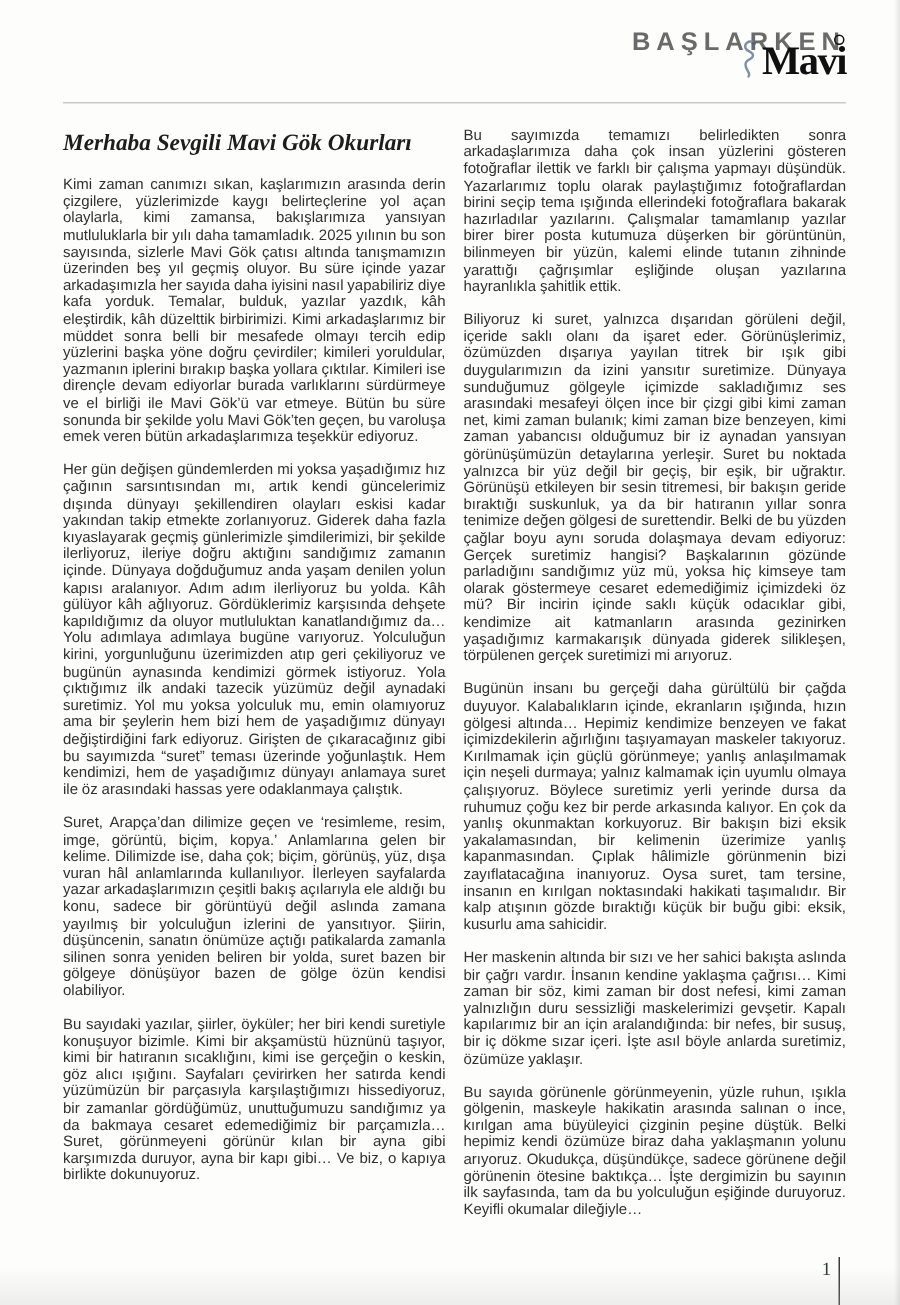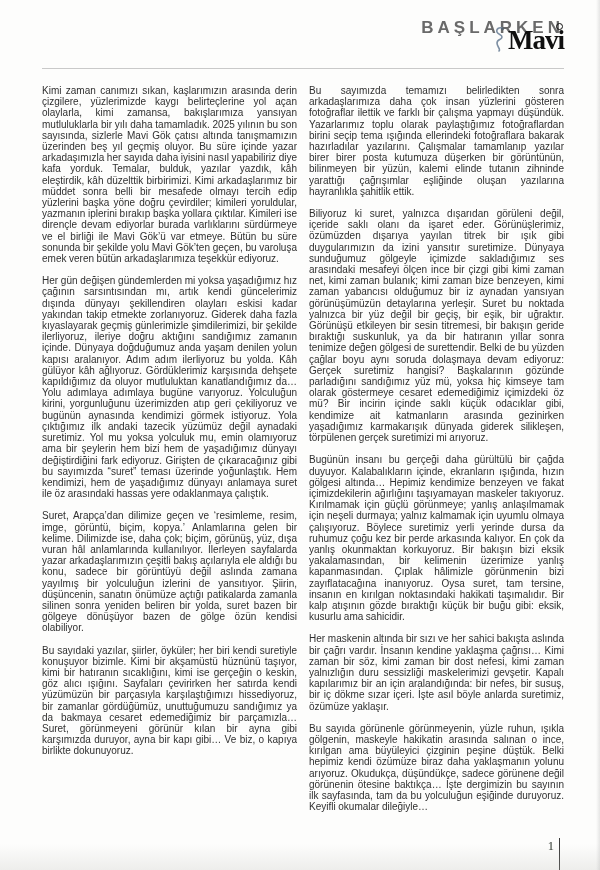--- a/index.html
+++ b/index.html
@@ -96,20 +96,21 @@
         </svg>
       </span>
       <span class="logo-word">Mavi</span>
       <span class="logo-ring"></span>
     </div>
   </div>
   <div class="header-rule"></div>
 
   <div class="content">
     <div class="col">
+      <div class="article-title">Merhaba Sevgili Mavi Gök Okurları</div>
       <p class="para">Kimi zaman canımızı sıkan, kaşlarımızın arasında derin çizgilere, yüzlerimizde kaygı belirteçlerine yol açan olaylarla, kimi zamansa, bakışlarımıza yansıyan mutluluklarla bir yılı daha tamamladık. 2025 yılının bu son sayısında, sizlerle Mavi Gök çatısı altında tanışmamızın üzerinden beş yıl geçmiş oluyor. Bu süre içinde yazar arkadaşımızla her sayıda daha iyisini nasıl yapabiliriz diye kafa yorduk. Temalar, bulduk, yazılar yazdık, kâh eleştirdik, kâh düzelttik birbirimizi. Kimi arkadaşlarımız bir müddet sonra belli bir mesafede olmayı tercih edip yüzlerini başka yöne doğru çevirdiler; kimileri yoruldular, yazmanın iplerini bırakıp başka yollara çıktılar. Kimileri ise dirençle devam ediyorlar burada varlıklarını sürdürmeye ve el birliği ile Mavi Gök’ü var etmeye. Bütün bu süre sonunda bir şekilde yolu Mavi Gök’ten geçen, bu varoluşa emek veren bütün arkadaşlarımıza teşekkür ediyoruz.</p>
       <p class="para">Her gün değişen gündemlerden mi yoksa yaşadığımız hız çağının sarsıntısından mı, artık kendi güncelerimiz dışında dünyayı şekillendiren olayları eskisi kadar yakından takip etmekte zorlanıyoruz. Giderek daha fazla kıyaslayarak geçmiş günlerimizle şimdilerimizi, bir şekilde ilerliyoruz, ileriye doğru aktığını sandığımız zamanın içinde. Dünyaya doğduğumuz anda yaşam denilen yolun kapısı aralanıyor. Adım adım ilerliyoruz bu yolda. Kâh gülüyor kâh ağlıyoruz. Gördüklerimiz karşısında dehşete kapıldığımız da oluyor mutluluktan kanatlandığımız da… Yolu adımlaya adımlaya bugüne varıyoruz. Yolculuğun kirini, yorgunluğunu üzerimizden atıp geri çekiliyoruz ve bugünün aynasında kendimizi görmek istiyoruz. Yola çıktığımız ilk andaki tazecik yüzümüz değil aynadaki suretimiz. Yol mu yoksa yolculuk mu, emin olamıyoruz ama bir şeylerin hem bizi hem de yaşadığımız dünyayı değiştirdiğini fark ediyoruz. Girişten de çıkaracağınız gibi bu sayımızda “suret” teması üzerinde yoğunlaştık. Hem kendimizi, hem de yaşadığımız dünyayı anlamaya suret ile öz arasındaki hassas yere odaklanmaya çalıştık.</p>
       <p class="para">Suret, Arapça’dan dilimize geçen ve ‘resimleme, resim, imge, görüntü, biçim, kopya.’ Anlamlarına gelen bir kelime. Dilimizde ise, daha çok; biçim, görünüş, yüz, dışa vuran hâl anlamlarında kullanılıyor. İlerleyen sayfalarda yazar arkadaşlarımızın çeşitli bakış açılarıyla ele aldığı bu konu, sadece bir görüntüyü değil aslında zamana yayılmış bir yolculuğun izlerini de yansıtıyor. Şiirin, düşüncenin, sanatın önümüze açtığı patikalarda zamanla silinen sonra yeniden beliren bir yolda, suret bazen bir gölgeye dönüşüyor bazen de gölge özün kendisi olabiliyor.</p>
       <p class="para">Bu sayıdaki yazılar, şiirler, öyküler; her biri kendi suretiyle konuşuyor bizimle. Kimi bir akşamüstü hüznünü taşıyor, kimi bir hatıranın sıcaklığını, kimi ise gerçeğin o keskin, göz alıcı ışığını. Sayfaları çevirirken her satırda kendi yüzümüzün bir parçasıyla karşılaştığımızı hissediyoruz, bir zamanlar gördüğümüz, unuttuğumuzu sandığımız ya da bakmaya cesaret edemediğimiz bir parçamızla… Suret, görünmeyeni görünür kılan bir ayna gibi karşımızda duruyor, ayna bir kapı gibi… Ve biz, o kapıya birlikte dokunuyoruz.</p>
     </div>
     <div class="col">
       <p class="para">Bu sayımızda temamızı belirledikten sonra arkadaşlarımıza daha çok insan yüzlerini gösteren fotoğraflar ilettik ve farklı bir çalışma yapmayı düşündük. Yazarlarımız toplu olarak paylaştığımız fotoğraflardan birini seçip tema ışığında ellerindeki fotoğraflara bakarak hazırladılar yazılarını. Çalışmalar tamamlanıp yazılar birer birer posta kutumuza düşerken bir görüntünün, bilinmeyen bir yüzün, kalemi elinde tutanın zihninde yarattığı çağrışımlar eşliğinde oluşan yazılarına hayranlıkla şahitlik ettik.</p>
       <p class="para">Biliyoruz ki suret, yalnızca dışarıdan görüleni değil, içeride saklı olanı da işaret eder. Görünüşlerimiz, özümüzden dışarıya yayılan titrek bir ışık gibi duygularımızın da izini yansıtır suretimize. Dünyaya sunduğumuz gölgeyle içimizde sakladığımız ses arasındaki mesafeyi ölçen ince bir çizgi gibi kimi zaman net, kimi zaman bulanık; kimi zaman bize benzeyen, kimi zaman yabancısı olduğumuz bir iz aynadan yansıyan görünüşümüzün detaylarına yerleşir. Suret bu noktada yalnızca bir yüz değil bir geçiş, bir eşik, bir uğraktır. Görünüşü etkileyen bir sesin titremesi, bir bakışın geride bıraktığı suskunluk, ya da bir hatıranın yıllar sonra tenimize değen gölgesi de surettendir. Belki de bu yüzden çağlar boyu aynı soruda dolaşmaya devam ediyoruz: Gerçek suretimiz hangisi? Başkalarının gözünde parladığını sandığımız yüz mü, yoksa hiç kimseye tam olarak göstermeye cesaret edemediğimiz içimizdeki öz mü? Bir incirin içinde saklı küçük odacıklar gibi, kendimize ait katmanların arasında gezinirken yaşadığımız karmakarışık dünyada giderek silikleşen, törpülenen gerçek suretimizi mi arıyoruz.</p>
       <p class="para">Bugünün insanı bu gerçeği daha gürültülü bir çağda duyuyor. Kalabalıkların içinde, ekranların ışığında, hızın gölgesi altında… Hepimiz kendimize benzeyen ve fakat içimizdekilerin ağırlığını taşıyamayan maskeler takıyoruz. Kırılmamak için güçlü görünmeye; yanlış anlaşılmamak için neşeli durmaya; yalnız kalmamak için uyumlu olmaya çalışıyoruz. Böylece suretimiz yerli yerinde dursa da ruhumuz çoğu kez bir perde arkasında kalıyor. En çok da yanlış okunmaktan korkuyoruz. Bir bakışın bizi eksik yakalamasından, bir kelimenin üzerimize yanlış kapanmasından. Çıplak hâlimizle görünmenin bizi zayıflatacağına inanıyoruz. Oysa suret, tam tersine, insanın en kırılgan noktasındaki hakikati taşımalıdır. Bir kalp atışının gözde bıraktığı küçük bir buğu gibi: eksik, kusurlu ama sahicidir.</p>
       <p class="para">Her maskenin altında bir sızı ve her sahici bakışta aslında bir çağrı vardır. İnsanın kendine yaklaşma çağrısı… Kimi zaman bir söz, kimi zaman bir dost nefesi, kimi zaman yalnızlığın duru sessizliği maskelerimizi gevşetir. Kapalı kapılarımız bir an için aralandığında: bir nefes, bir susuş, bir iç dökme sızar içeri. İşte asıl böyle anlarda suretimiz, özümüze yaklaşır.</p>

